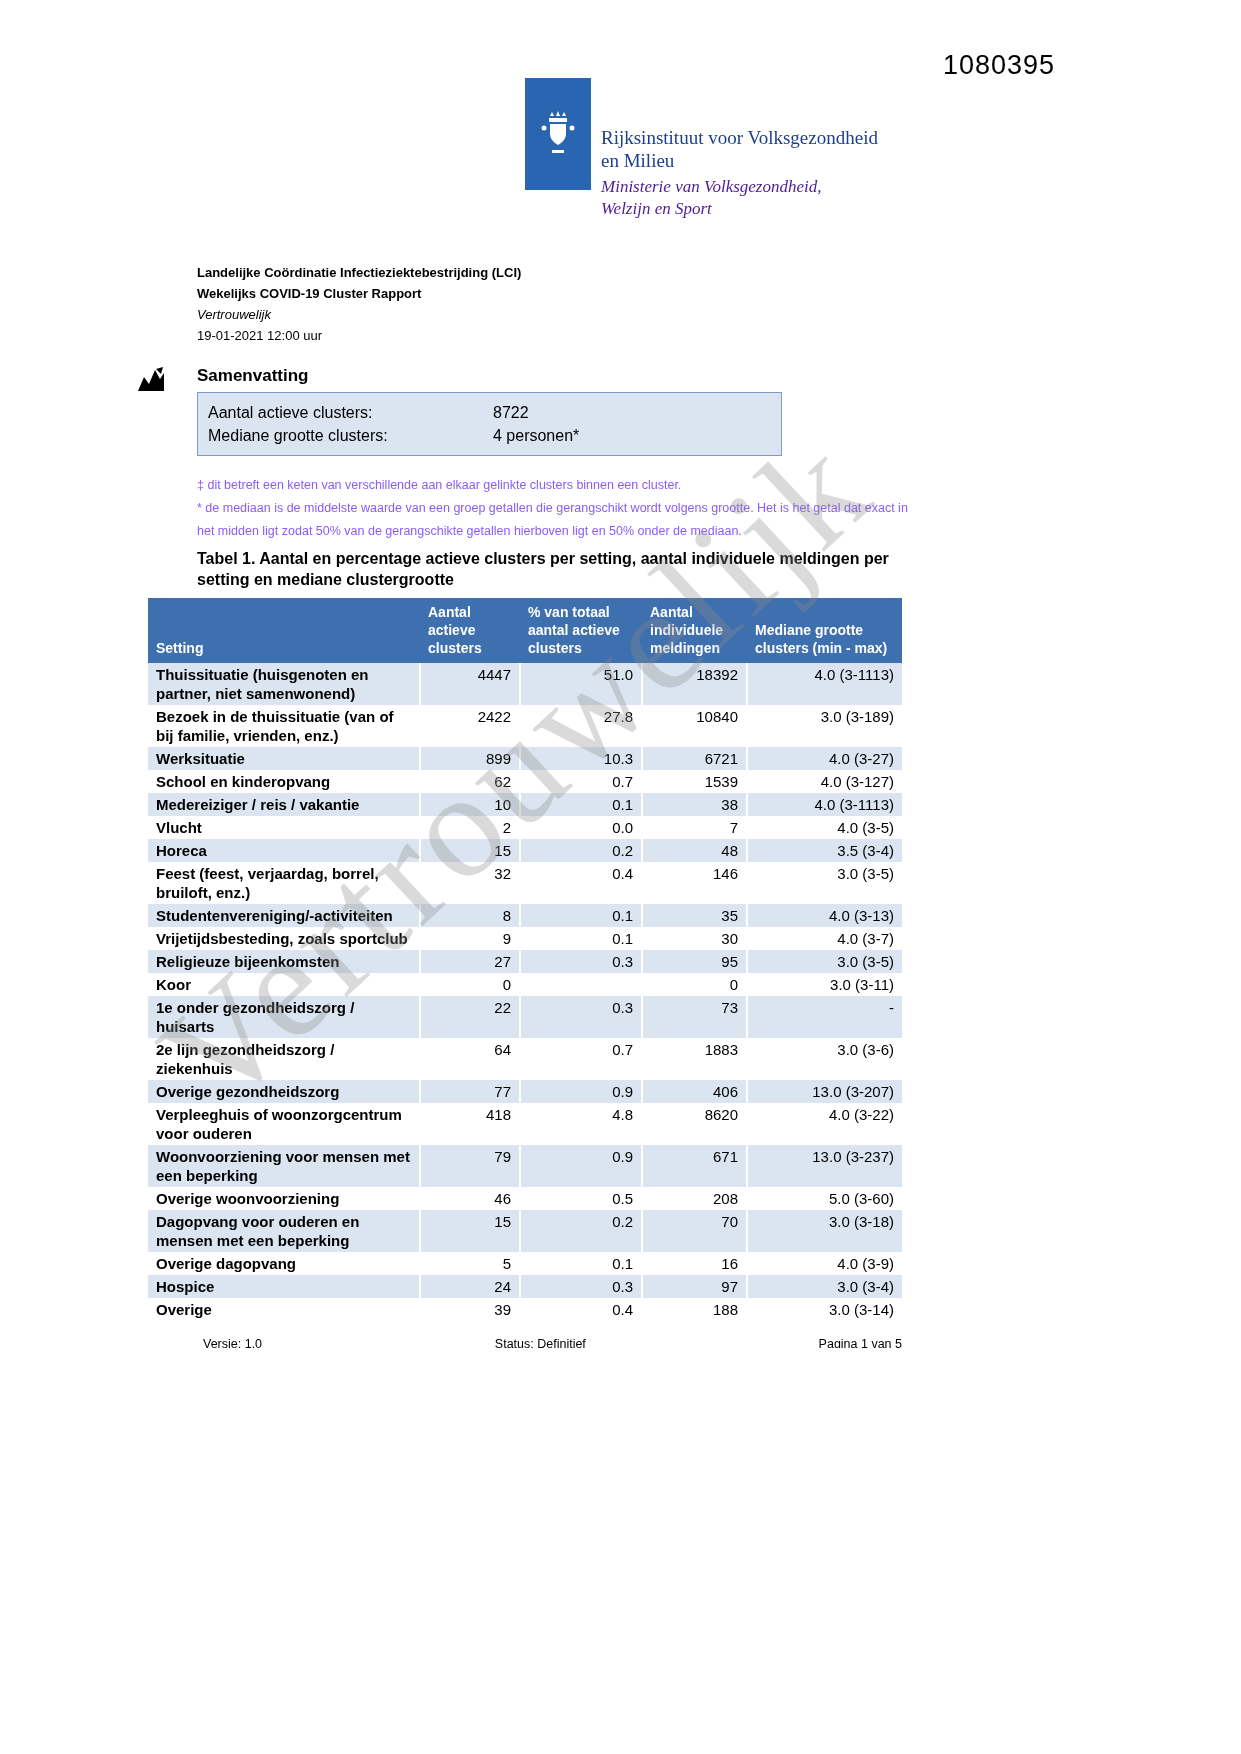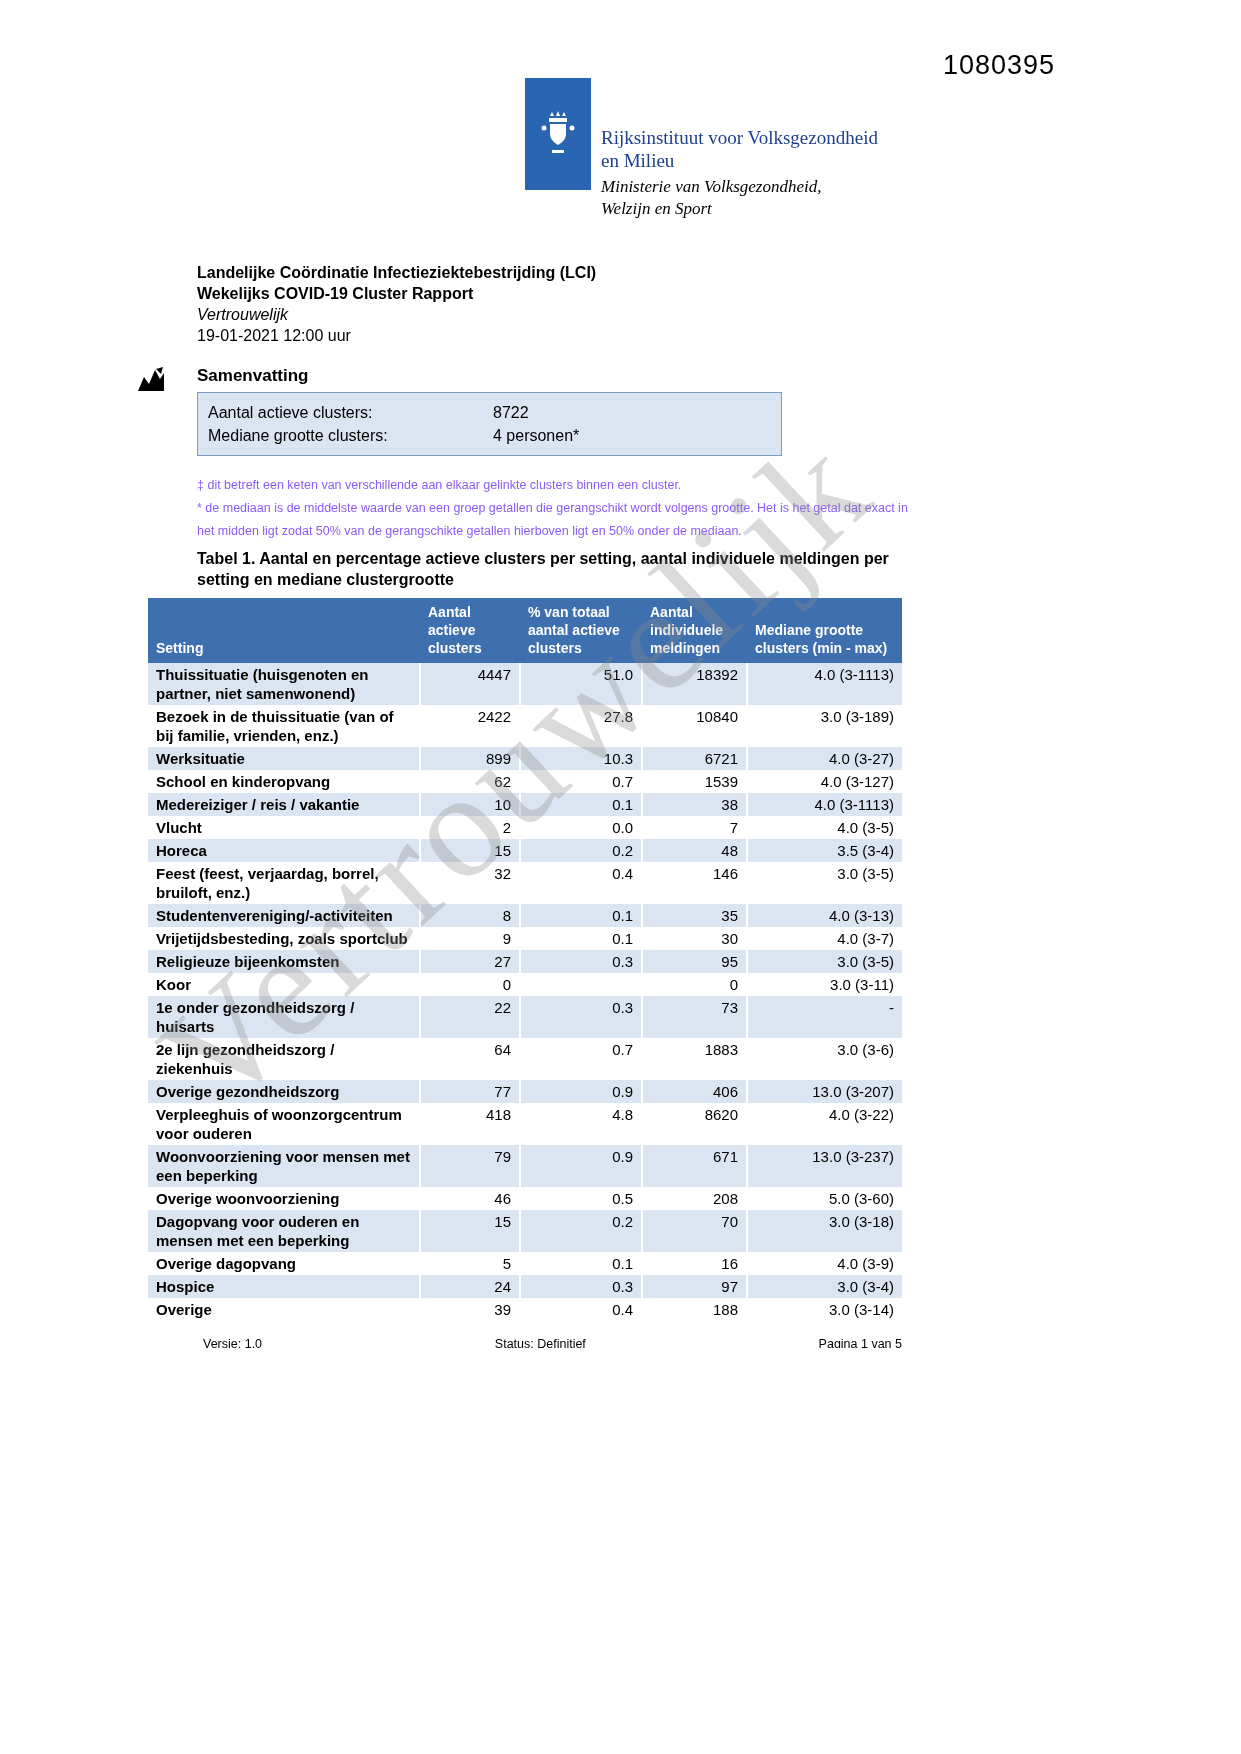--- a/index.html
+++ b/index.html
@@ -44,30 +44,30 @@
     font-family: "Liberation Serif", "DejaVu Serif", serif;
     font-size: 19px;
     line-height: 23px;
     color: #1c3f8f;
   }
   .logo-ministry {
     font-family: "Liberation Serif", "DejaVu Serif", serif;
     font-style: italic;
     font-size: 17px;
     line-height: 22px;
-    color: #000000;
+    color: #4c1d95;
     margin-top: 4px;
   }
 
   
   .title-block {
     position: absolute;
     left: 197px;
     top: 262px;
-    font-size: 16px;
+    font-size: 13px;
     line-height: 21px;
   }
   .title-block .b { font-weight: bold; }
   .title-block .i { font-style: italic; }
 
   
   .section-icon {
     position: absolute;
     left: 136px;
     top: 364px;

